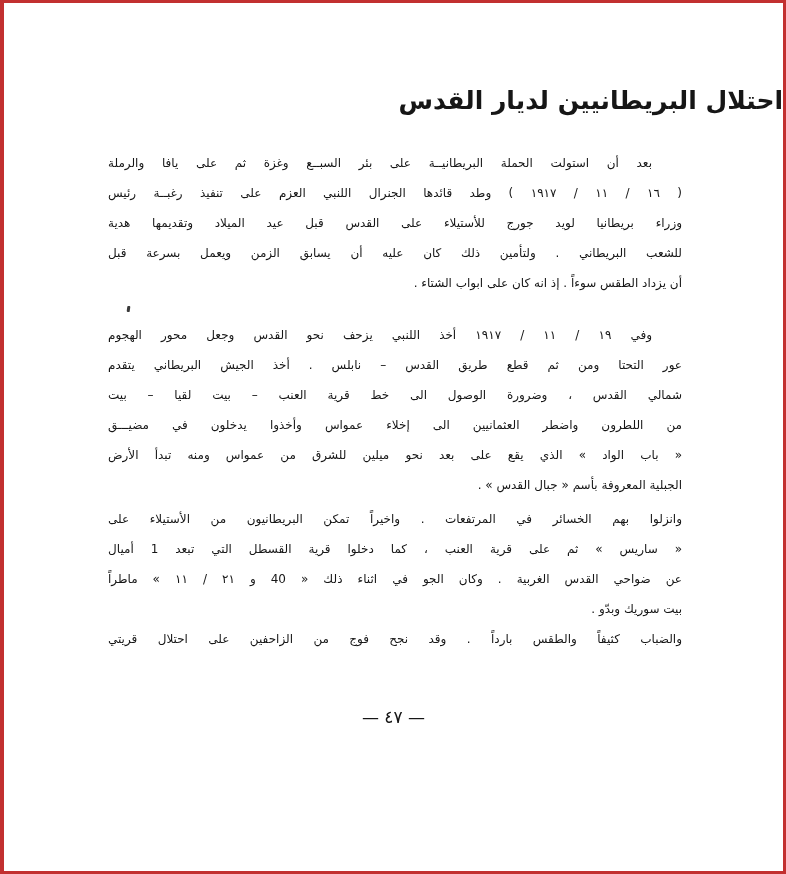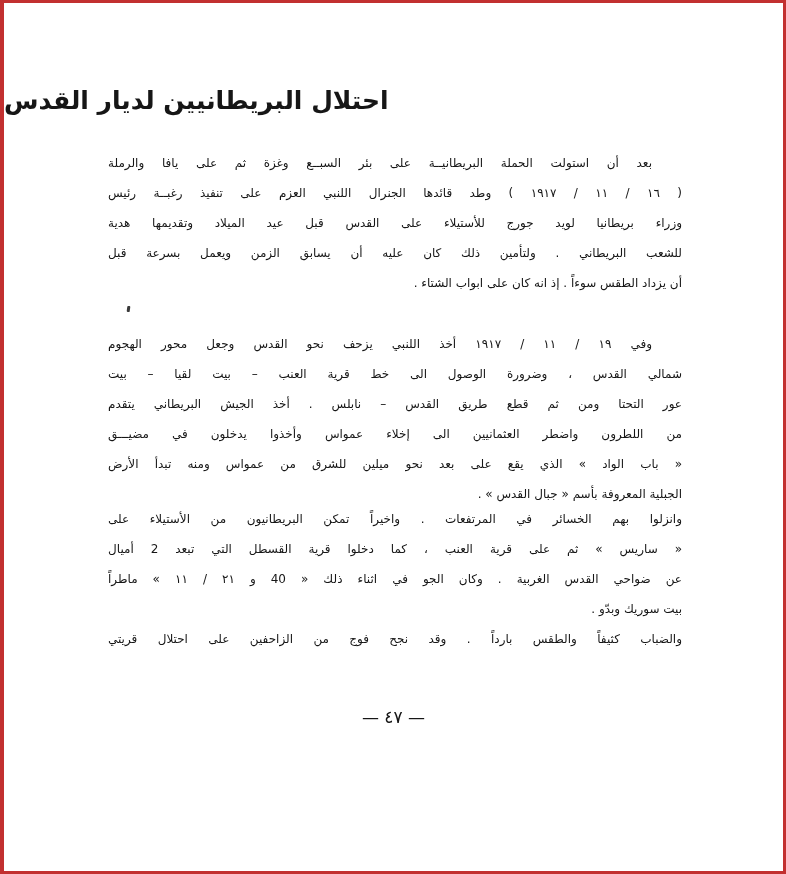--- a/index.html
+++ b/index.html
@@ -19,32 +19,32 @@
     overflow: hidden;
     direction: rtl;
     font-family: "DejaVu Sans", sans-serif;
     color: #161616;
   }
   .doc-title {
     position: absolute;
     top: 66px;
     left: 0;
     right: 0;
-    text-align: left;
+    text-align: right;
     font-size: 25px;
     font-weight: bold;
     letter-spacing: 0.5px;
   }
   .para {
     position: absolute;
     right: 101px;
     width: 574px;
   }
   .para-1 { top: 146px; }
-  .para-2 { top: 327px; }
+  .para-2 { top: 318px; }
   .para-3 { top: 502px; }
   .line {
     display: block;
     height: 30px;
     line-height: 29px;
     font-size: 12px;
     text-align: justify;
     text-align-last: justify;
     overflow: hidden;
   }
@@ -87,30 +87,30 @@
     <span class="line">( ١٦ / ١١ / ١٩١٧ ) وطد قائدها الجنرال اللنبي العزم على تنفيذ رغبــة رئيس</span>
     <span class="line">وزراء بريطانيا لويد جورج للأستيلاء على القدس قبل عيد الميلاد وتقديمها هدية</span>
     <span class="line">للشعب البريطاني . ولتأمين ذلك كان عليه أن يسابق الزمن ويعمل بسرعة قبل</span>
     <span class="line last">أن يزداد الطقس سوءاً . إذ انه كان على ابواب الشتاء .</span>
   </div>
 
   <span class="ink-speck"></span>
 
   <div class="para para-2">
     <span class="line first">وفي ١٩ / ١١ / ١٩١٧ أخذ اللنبي يزحف نحو القدس وجعل محور الهجوم</span>
+    <span class="line">عور التحتا ومن ثم قطع طريق القدس – نابلس . أخذ الجيش البريطاني يتقدم</span>
     <span class="line">شمالي القدس ، وضرورة الوصول الى خط قرية العنب – بيت لقيا – بيت</span>
-    <span class="line">عور التحتا ومن ثم قطع طريق القدس – نابلس . أخذ الجيش البريطاني يتقدم</span>
     <span class="line">من اللطرون واضطر العثمانيين الى إخلاء عمواس وأخذوا يدخلون في مضيـــق</span>
     <span class="line">« باب الواد » الذي يقع على بعد نحو ميلين للشرق من عمواس ومنه تبدأ الأرض</span>
     <span class="line last">الجبلية المعروفة بأسم « جبال القدس » .</span>
   </div>
 
   <div class="para para-3">
     <span class="line">وانزلوا بهم الخسائر في المرتفعات . واخيراً تمكن البريطانيون من الأستيلاء على</span>
-    <span class="line">« ساريس » ثم على قرية العنب ، كما دخلوا قرية القسطل التي تبعد 2 أميال</span>
+    <span class="line">« ساريس » ثم على قرية العنب ، كما دخلوا قرية القسطل التي تبعد 1 أميال</span>
     <span class="line">عن ضواحي القدس الغربية . وكان الجو في اثناء ذلك « 40 و ٢١ / ١١ » ماطراً</span>
     <span class="line last">بيت سوريك وبدّو .</span>
     <span class="line">والضباب كثيفاً والطقس بارداً . وقد نجح فوج من الزاحفين على احتلال قريتي</span>
   </div>
 
   <div class="page-number">— ٤٧ —</div>
 
 </div>
 
 </body></html>

